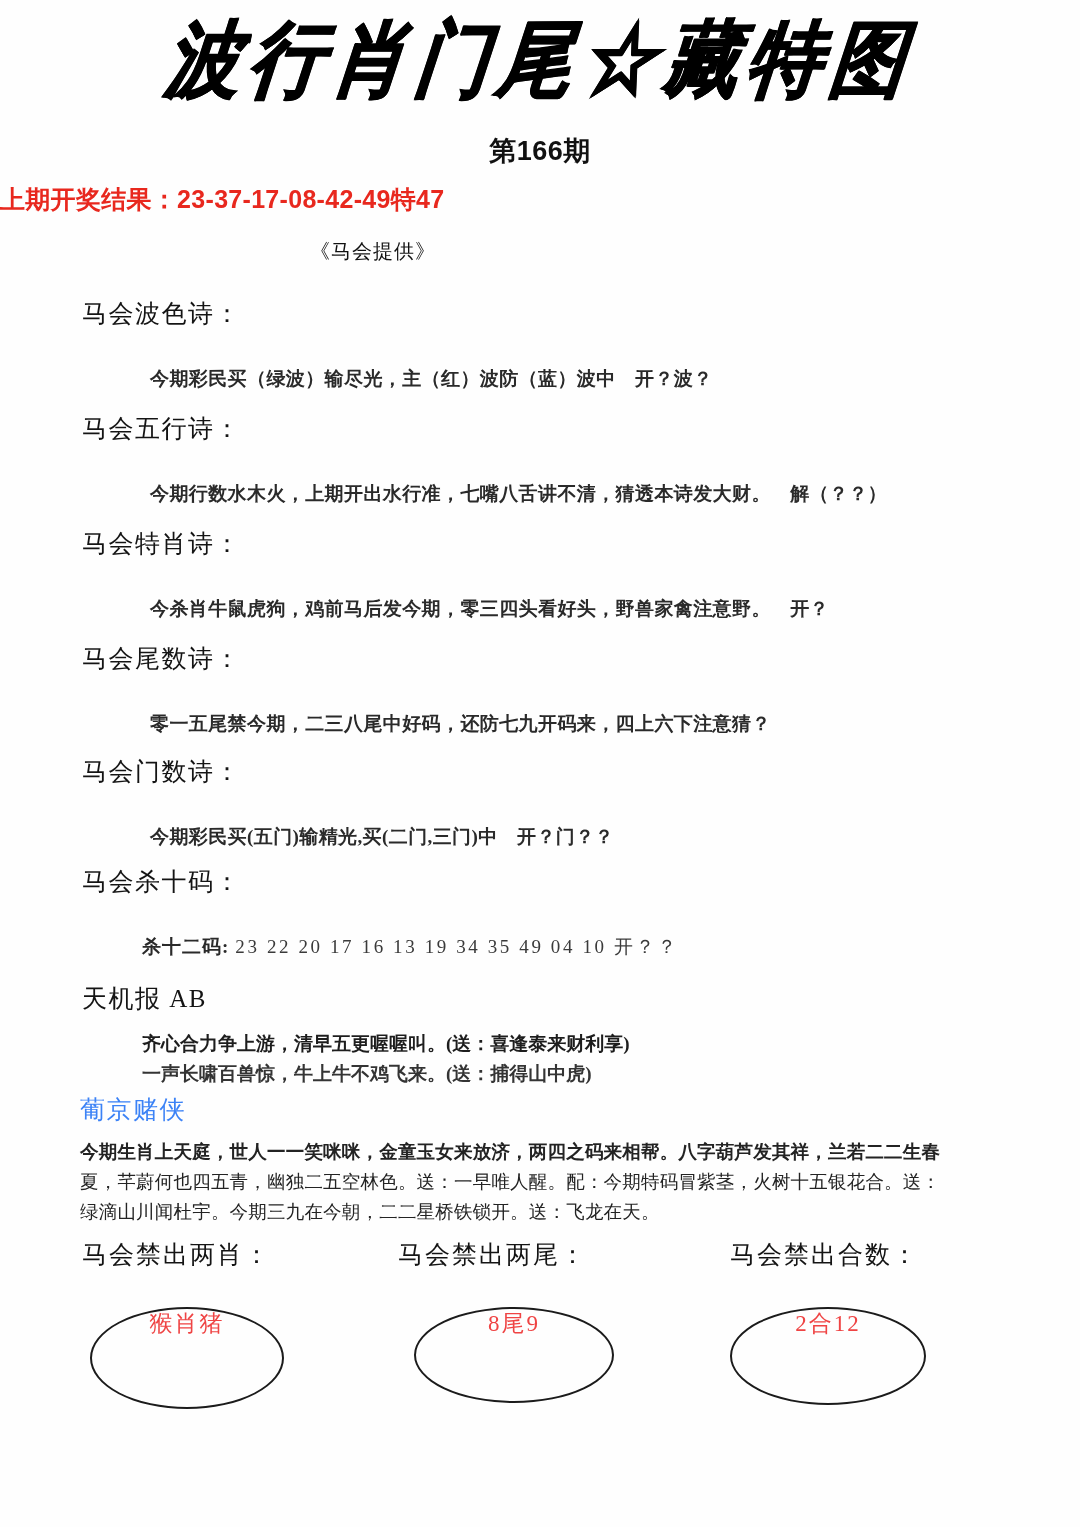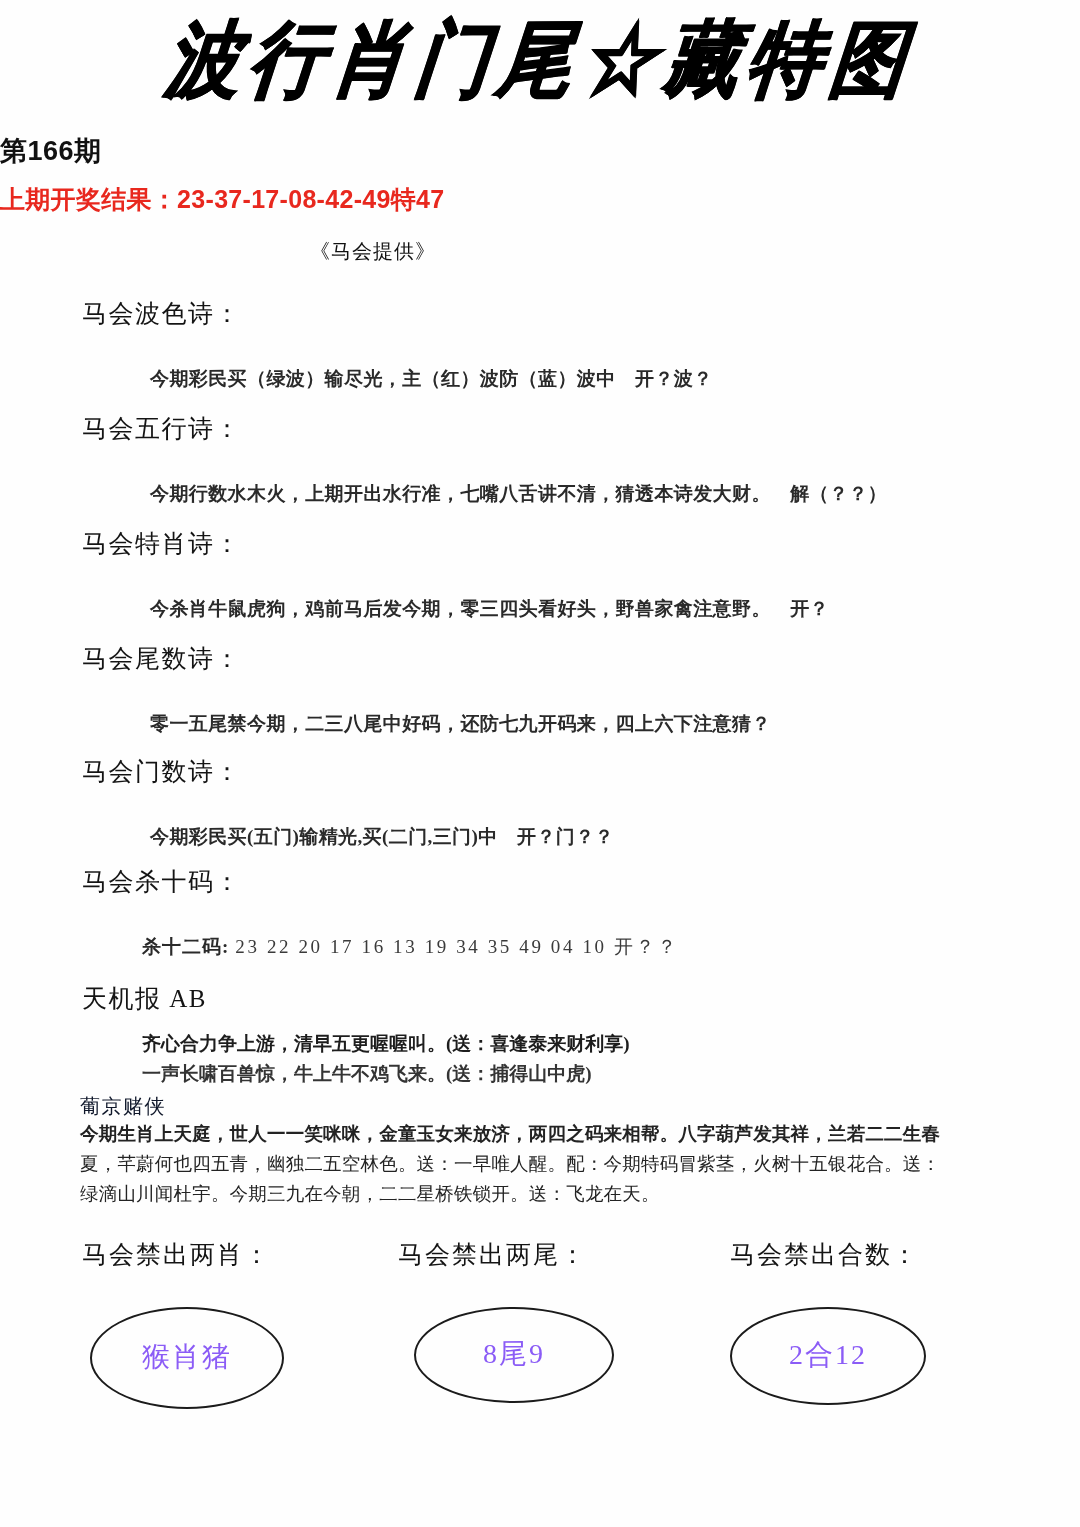--- a/index.html
+++ b/index.html
@@ -45,20 +45,21 @@
     -webkit-text-stroke: 1.4px #000;
     text-shadow: 1px 0 0 #000, -1px 0 0 #000, 0 1px 0 #000;
     white-space: nowrap;
   }
 
   .issue {
     position: absolute;
     top: 133px;
     left: 0;
     width: 1080px;
+    text-align: center;
     font-family: "Liberation Sans", "DejaVu Sans", sans-serif;
     font-weight: bold;
     font-size: 27px;
     color: #111;
     letter-spacing: 0.5px;
   }
 
   .prev-result {
     position: absolute;
     top: 183px;
@@ -141,26 +142,26 @@
   .tj-line.light { font-weight: bold; color: #343434; }
 
   
   .pujing {
     position: absolute;
     left: 80px;
     top: 1093px;
     width: 990px;
   }
   .pujing-head {
-    font-size: 20px;
+    font-size: 25px;
     letter-spacing: 1.5px;
-    color: #0f172a;
+    color: #3b82f6;
   }
   .pujing-body {
-    margin-top: 0;
+    margin-top: 12px;
     font-size: 18.5px;
     line-height: 1.62;
     color: #232323;
     letter-spacing: 0.2px;
   }
   .pj-line { white-space: nowrap; }
   .pj-line.b { font-weight: bold; }
 
   
   .forbid-row {
@@ -189,25 +190,25 @@
   .forbid-col.c3 .forbid-title { text-align: left; padding-left: 8px; }
 
   .ellipse {
     margin-top: 36px;
     position: relative;
     width: 190px;
     height: 98px;
     border: 2.2px solid #1b1b1b;
     border-radius: 50%;
     display: flex;
-    align-items: center;
+    align-items: flex-start;
     justify-content: center;
-    font-size: 28px;
+    font-size: 23px;
     letter-spacing: 2px;
-    color: #8b5cf6;
+    color: #ef4444;
     background: transparent;
   }
   .forbid-col.c1 .ellipse { margin-left: 8px; }
   .forbid-col.c2 .ellipse { margin-left: 16px; width: 196px; height: 92px;}
   .forbid-col.c3 .ellipse { margin-left: 8px; width: 192px; height: 94px;}
 
   .ellipse .val { transform: translateY(-1px); white-space: nowrap; }
 </style>
 </head>
 <body>

